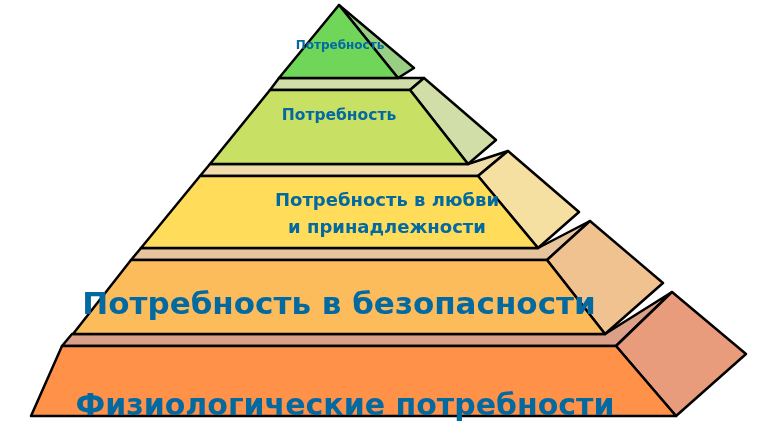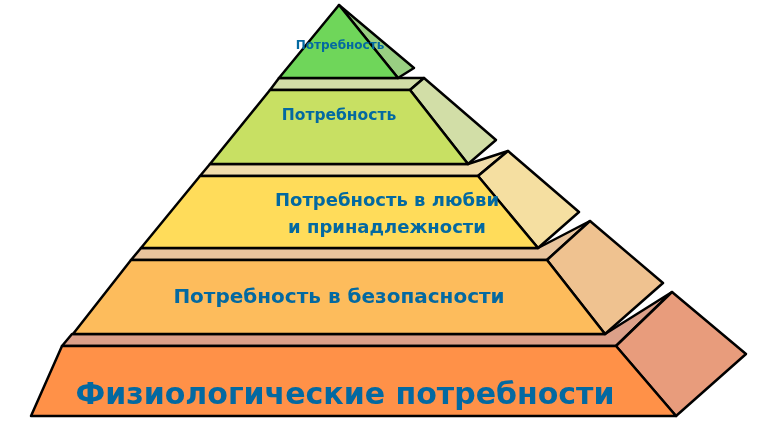--- a/index.html
+++ b/index.html
@@ -2,22 +2,22 @@
 <html><head>
 <meta charset="utf-8">
 <style>
   html,body{margin:0;padding:0;background:#ffffff;}
   body{width:760px;height:429px;position:relative;overflow:hidden;font-family:"DejaVu Sans","Liberation Sans",sans-serif;}
   svg{position:absolute;left:0;top:0;}
   .lbl{position:absolute;text-align:center;font-weight:bold;color:#0369a1;white-space:nowrap;line-height:1.3;transform:translateX(-50%);}
   .l1{left:340px;top:36px;font-size:12px;line-height:1.55;}
   .l2{left:339px;top:104px;font-size:15.5px;line-height:1.45;}
   .l3{left:339px;top:186px;font-size:18px;line-height:1.5;margin-left:48px;}
-  .l4{left:339px;top:283px;font-size:20px;text-align:right;}
-  .l5{left:345px;top:374px;font-size:30px;}
+  .l4{left:339px;top:283px;font-size:31px;text-align:right;}
+  .l5{left:345px;top:385px;font-size:30px;}
 </style>
 </head>
 <body>
 
 <svg width="760" height="429" viewBox="0 0 760 429">
   <g stroke="#000" stroke-width="2.5" stroke-linejoin="round">
 
     <polygon points="62,346 72,334 605,334 672,292 616,346" fill="#dca089"></polygon>
     <polygon points="616,346 672,292 746,354 676,416" fill="#e89c7c"></polygon>
     <polygon points="62,346 616,346 676,416 31,416" fill="#ff9148"></polygon>

